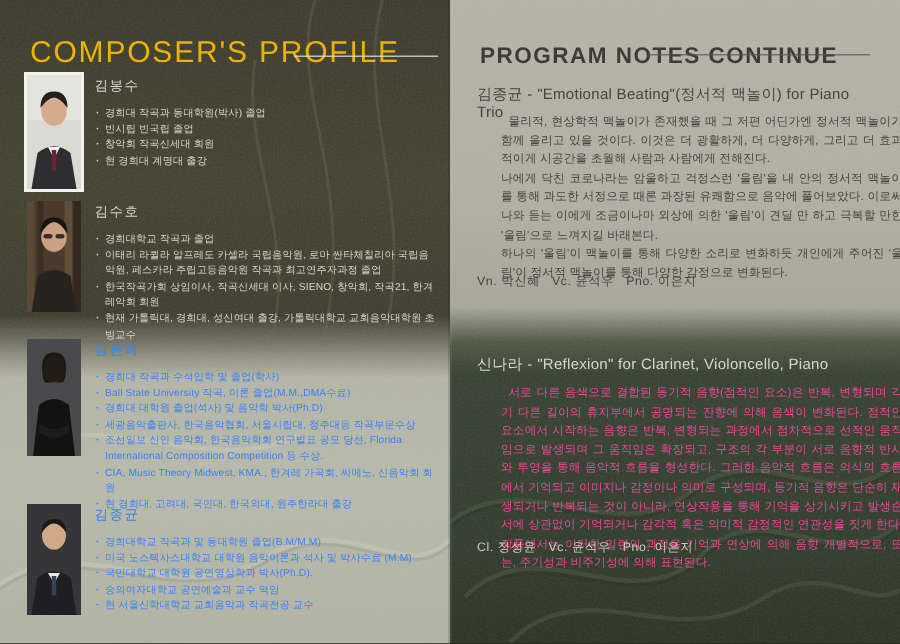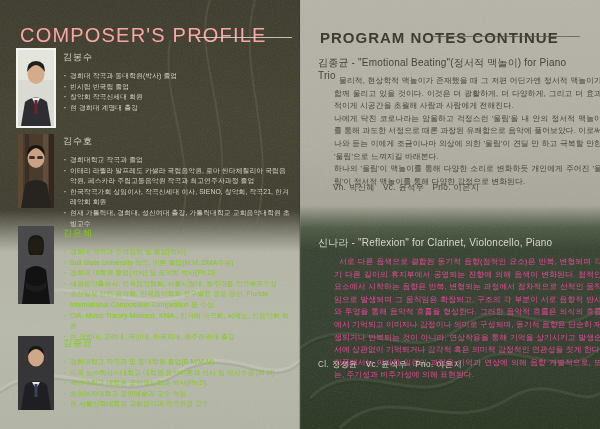--- a/index.html
+++ b/index.html
@@ -18,53 +18,53 @@
     background:linear-gradient(180deg,#b6b4a7 0px,#b1afa2 140px,#a8a699 205px,#4c5742 228px,#34402f 250px,#2f3b2b 360px,#28331f 429px);
   }
   .page-split{position:absolute;left:299px;top:0;width:2px;height:429px;
     background:linear-gradient(90deg,rgba(0,0,0,.25),rgba(255,255,255,.12));}
   .texture{position:absolute;left:0;top:0;pointer-events:none;}
   .deco{position:absolute;pointer-events:none;}
 
   
   .lp-title{
     position:absolute;left:20px;top:24px;
-    font-size:20px;letter-spacing:1.2px;color:#fca5a5;font-weight:400;
+    font-size:20px;letter-spacing:1.2px;color:#eab308;font-weight:400;
   }
   .lp-rule{position:absolute;left:196px;top:37px;width:96px;height:1px;background:#d9d7c9;opacity:.85;}
   .composer{position:absolute;left:18px;width:272px;display:flex;gap:9px;}
   .composer .photo{flex:0 0 auto;}
   .composer .info{flex:1 1 auto;min-width:0;padding-top:1px;}
   .composer .cname{font-size:9px;letter-spacing:1px;margin:0 0 7px 0;font-weight:400;}
   .composer ul{list-style:none;margin:0;padding:0;}
   .composer li{
     font-size:6.8px;line-height:10.6px;letter-spacing:.1px;position:relative;padding-left:7px;
   }
   .composer li::before{content:"·";position:absolute;left:1px;top:0;font-weight:700;}
   .c1{top:50px;} .c2{top:134px;} .c3{top:226px;} .c4{top:336px;}
   .light-ink{color:#d8d6c8;}
-  .dark-ink{color:#84cc16;justify-content:center;}
+  .dark-ink{color:#3b82f6;justify-content:center;}
   .photo-frame1{outline:2px solid #f2f2ee;}
 
   
   .rp-title{
     position:absolute;left:320px;top:29px;
     font-size:15px;font-weight:700;letter-spacing:1px;color:#3d3c33;
   }
   .rp-rule{position:absolute;left:432px;top:36px;width:148px;height:1px;background:#55544a;opacity:.7;}
   .note-heading{position:absolute;left:318px;width:268px;font-size:10px;letter-spacing:.2px;font-weight:400;margin:0;}
   .h1-pos{top:56px;color:#45443a;}
   .h2-pos{top:236px;color:#d9d7c9;}
   .note-body{position:absolute;left:334px;width:268px;margin:0;}
   .note-body p{margin:0;font-size:7.8px;line-height:12.6px;text-align:justify;letter-spacing:.1px;}
   .note-body p.indent{text-indent:5px;}
   .b1-pos{top:75px;color:#45443a;}
   .b2-pos{top:256px;color:#ec4899;}
   .performers{position:absolute;left:318px;font-size:8.2px;letter-spacing:.4px;white-space:pre;}
-  .pf1-pos{top:182px;color:#45443a;margin-left:15px;}
+  .pf1-pos{top:182px;color:#45443a;}
   .pf2-pos{top:359px;color:#cfcdbf;text-align:center;}
 </style>
 </head>
 <body>
 
 <div class="stage">
 
   <div class="bg-left"></div>
   <div class="bg-right"></div>
 

